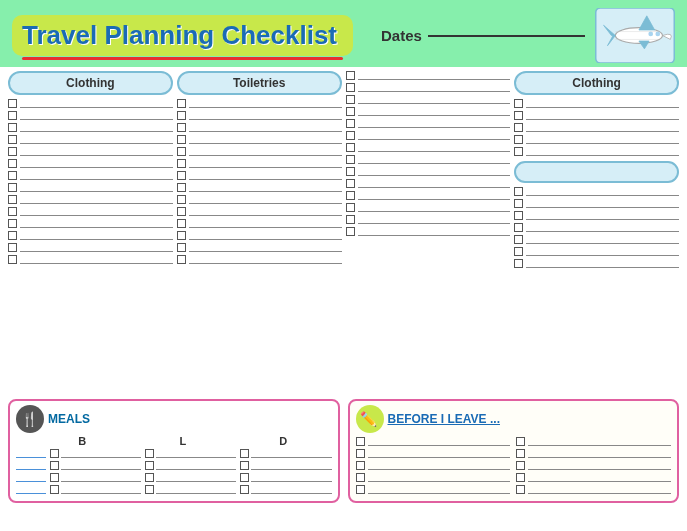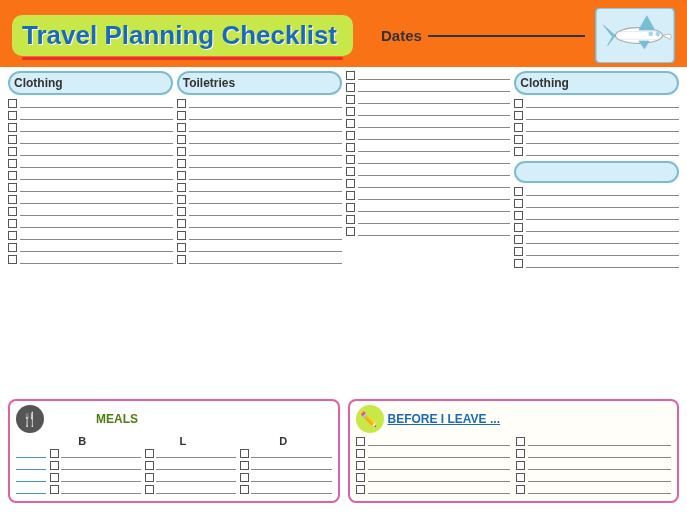--- a/index.html
+++ b/index.html
@@ -10,21 +10,21 @@
       font-family: Arial, sans-serif;
       overflow: hidden;
       position: relative;
     }
 
     
     .header {
       display: flex;
       align-items: center;
       padding: 8px 12px 4px 12px;
-      background: #f97316;
+      background: #86efac;
       position: relative;
     }
     .title-box {
       background: #c8e84a;
       border-radius: 10px;
       padding: 6px 16px 6px 10px;
       position: relative;
     }
     .title-box::after {
       content: '';
@@ -78,20 +78,21 @@
     
     .checklist-col {
       flex: 1;
       display: flex;
       flex-direction: column;
     }
     .col-header {
       border: 2px solid #7bbcd5;
       border-radius: 14px;
       background: #d6eef7;
+      text-align: center;
       padding: 3px 4px;
       font-size: 12px;
       font-weight: bold;
       color: #333;
       margin-bottom: 4px;
     }
     .check-item {
       display: flex;
       align-items: center;
       margin-bottom: 3px;
@@ -148,22 +149,21 @@
       border-radius: 50%;
       display: flex;
       align-items: center;
       justify-content: center;
       color: #fff;
       font-size: 14px;
     }
     .meals-label {
       font-size: 12px;
       font-weight: bold;
-      color: #4d7c0f;
-      margin-left: 48px;
+      color: #0369a1;
     }
     .meals-cols-header {
       display: flex;
       gap: 4px;
       margin-bottom: 2px;
       padding-left: 18px;
     }
     .meals-col-h {
       flex: 1;
       text-align: center;

